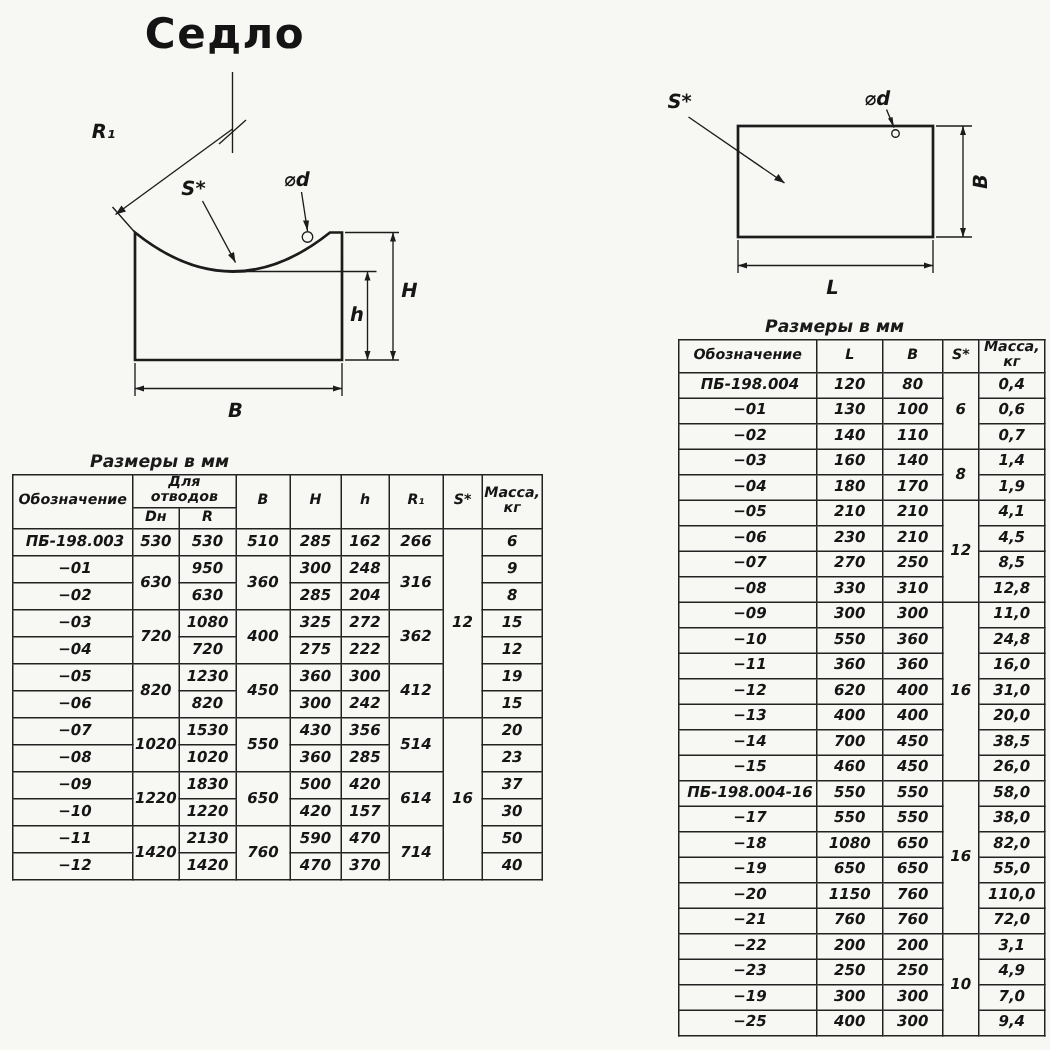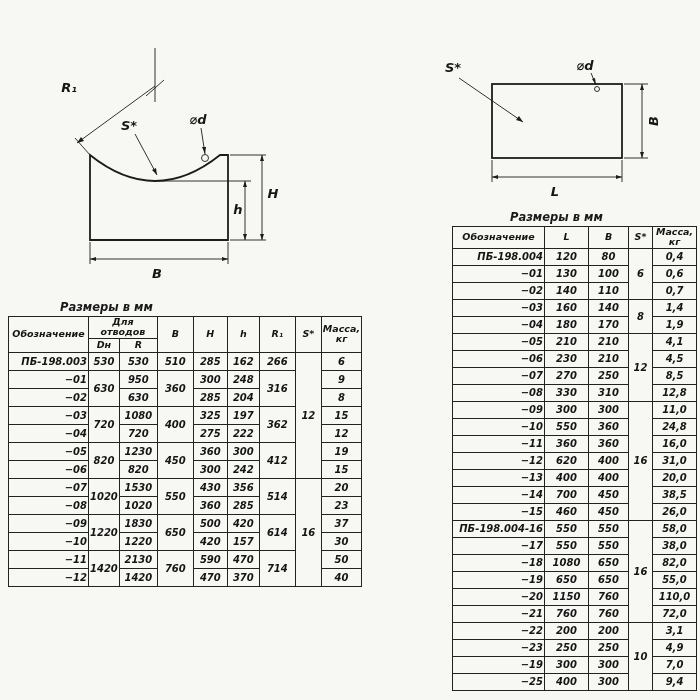--- a/index.html
+++ b/index.html
@@ -28,28 +28,29 @@
   .tbl-left  { left:8px;   top:316px; }
   .tbl-right { left:452px; top:226px; }
   .tbl th, .tbl td { border:1px solid #222; font:italic 600 10px/1.1 "DejaVu Sans",sans-serif;
                      text-align:center; vertical-align:middle; padding:0 1px; overflow:hidden; color:#151515; }
   .tbl th { font-size:9.5px; font-weight:700; }
   .tbl thead tr:first-child th { height:20px; }
   .tbl thead tr:last-child  th { height:14px; }
   .tbl-right thead th { height:30px; }
   .tbl-left  tbody td { height:18px; }
   .tbl-right tbody td { height:17px; }
-  .tbl td.des { text-align:right; padding-left:4px; }
+  .tbl td.des { text-align:center; padding-left:4px; }
   .th-grp { padding:0 8px; font-size:9px; }
 </style>
 </head>
 <body>
 
 <div class="sheet">
 
+  <div class="title title-left">Седло</div>
 
   <svg class="dwg dwg-left" width="340" height="250" viewBox="0 0 340 250">
     <g>
       <line class="thin" x1="150" y1="2" x2="150" y2="56"></line>
       <line class="thin" x1="141" y1="50" x2="159" y2="34"></line>
     </g>
     <g>
       <path class="med" d="M85,109 Q150,161 215,109 L223,109 L223,194 L85,194 Z"></path>
       <path class="thin" d="M70,92 Q77,100 85,109"></path>
       <circle class="thin" cx="200" cy="112" r="3.5"></circle>
@@ -182,21 +183,21 @@
           <td>285</td>
           <td>204</td>
           <td>8</td>
         </tr>
         <tr>
           <td class="des">−03</td>
           <td rowspan="2">720</td>
           <td>1080</td>
           <td rowspan="2">400</td>
           <td>325</td>
-          <td>197</td>
+          <td>272</td>
           <td rowspan="2">362</td>
           <td>15</td>
         </tr>
         <tr>
           <td class="des">−04</td>
           <td>720</td>
           <td>275</td>
           <td>222</td>
           <td>12</td>
         </tr>

